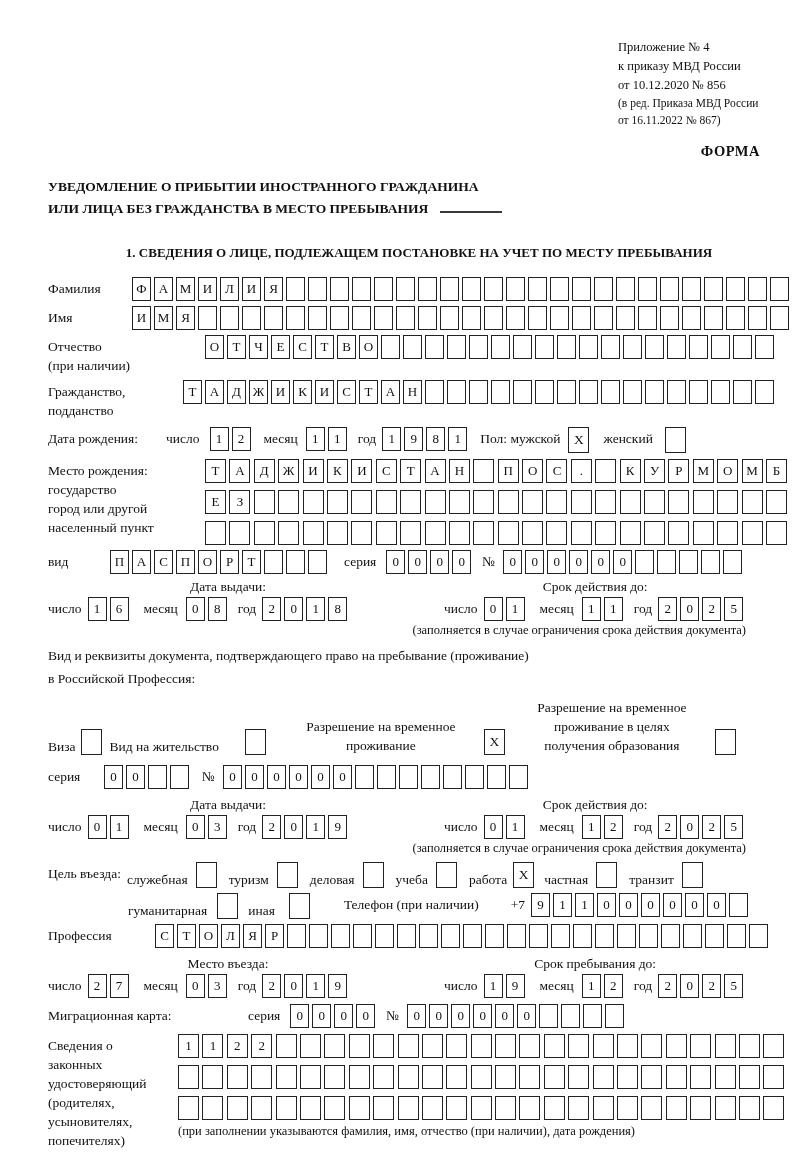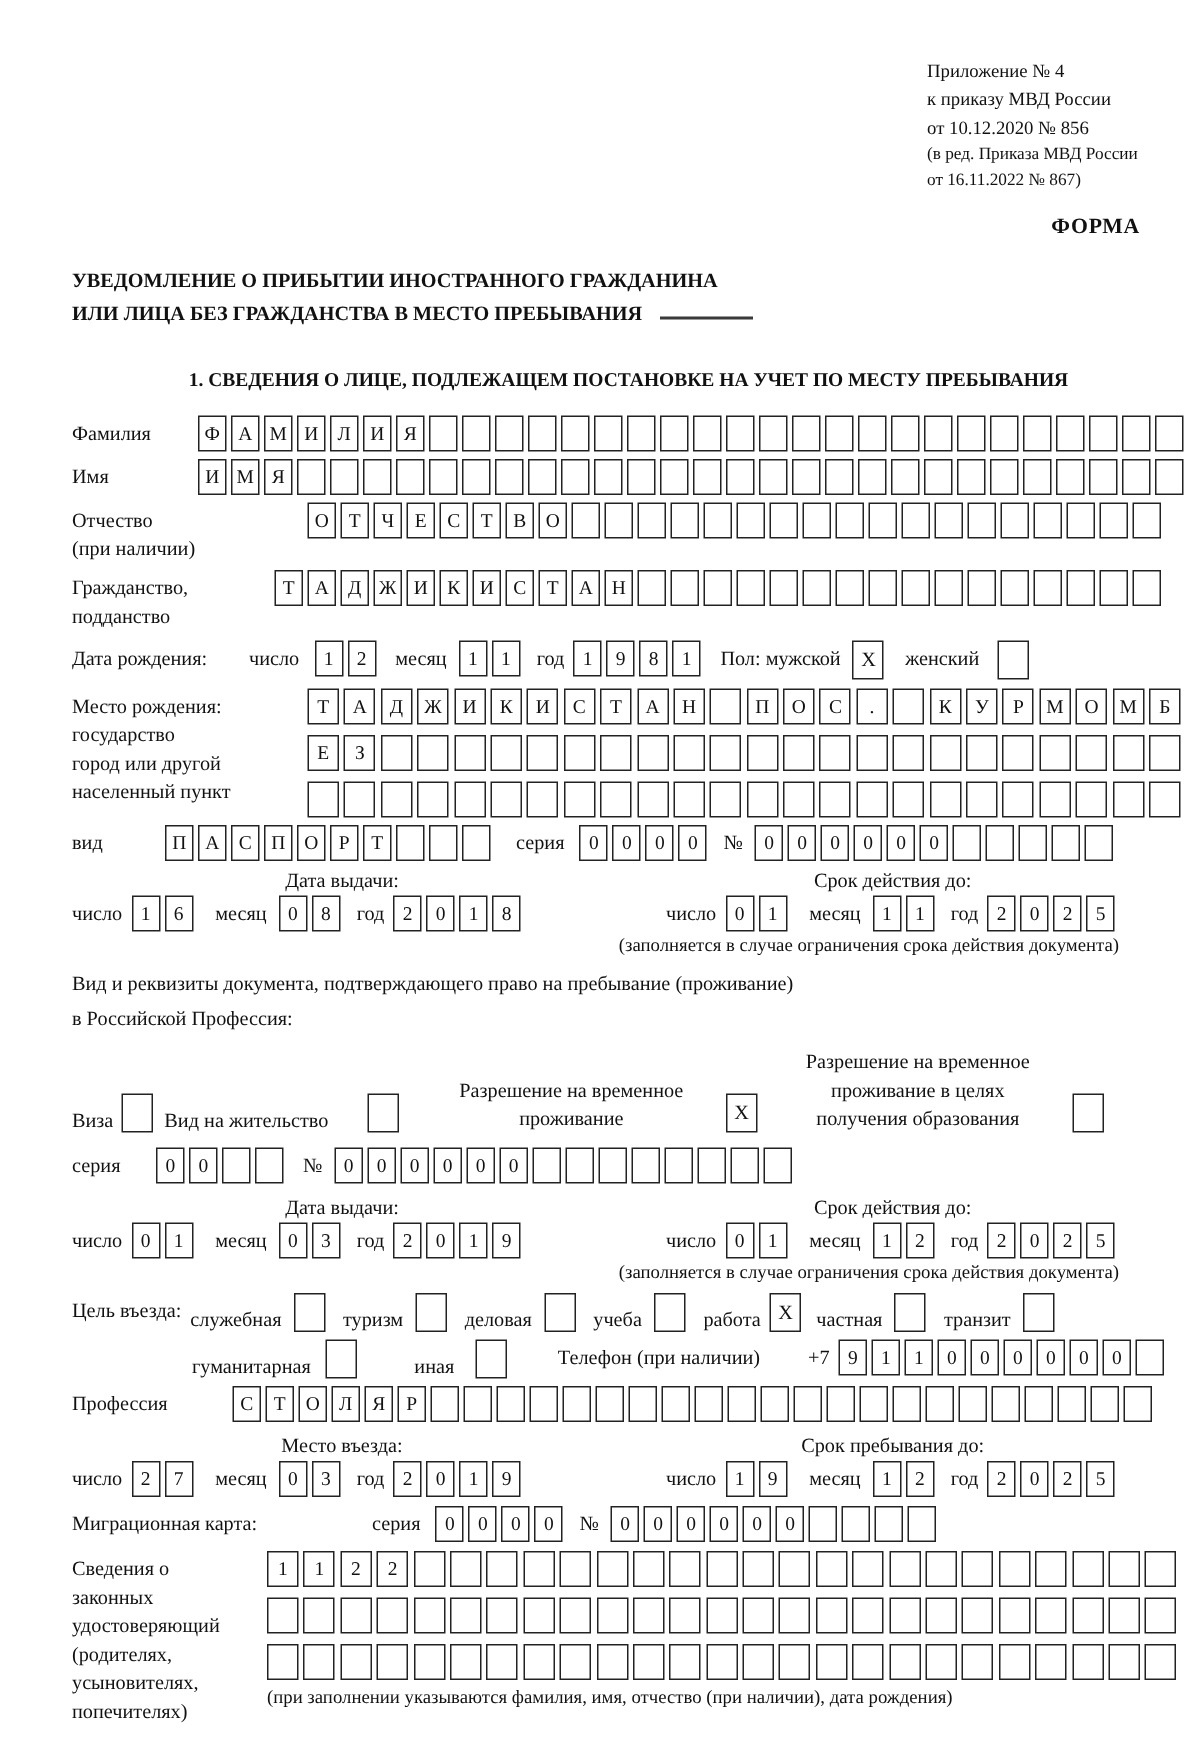--- a/index.html
+++ b/index.html
@@ -558,21 +558,21 @@
         </div>
     </div>
 
     <div class="frow">
       <div class="opt" style="margin-left:80px">
           <span class="dw">гуманитарная</span>
           <div class="cells" style="margin-left:10px">
             <span class="chk"></span>
           </div>
         </div>
-      <div class="opt" style="margin-left:38px">
+      <div class="opt" style="margin-left:10px">
           <span class="dw">иная</span>
           <div class="cells" style="margin-left:14px">
             <span class="chk"></span>
           </div>
         </div>
       <span class="dw" style="margin-left:34px">Телефон (при наличии)</span>
       <span class="dw" style="margin:0 6px 0 32px">+7</span>
       <div class="cells">
           <span class="cell">9</span>
           <span class="cell">1</span>

